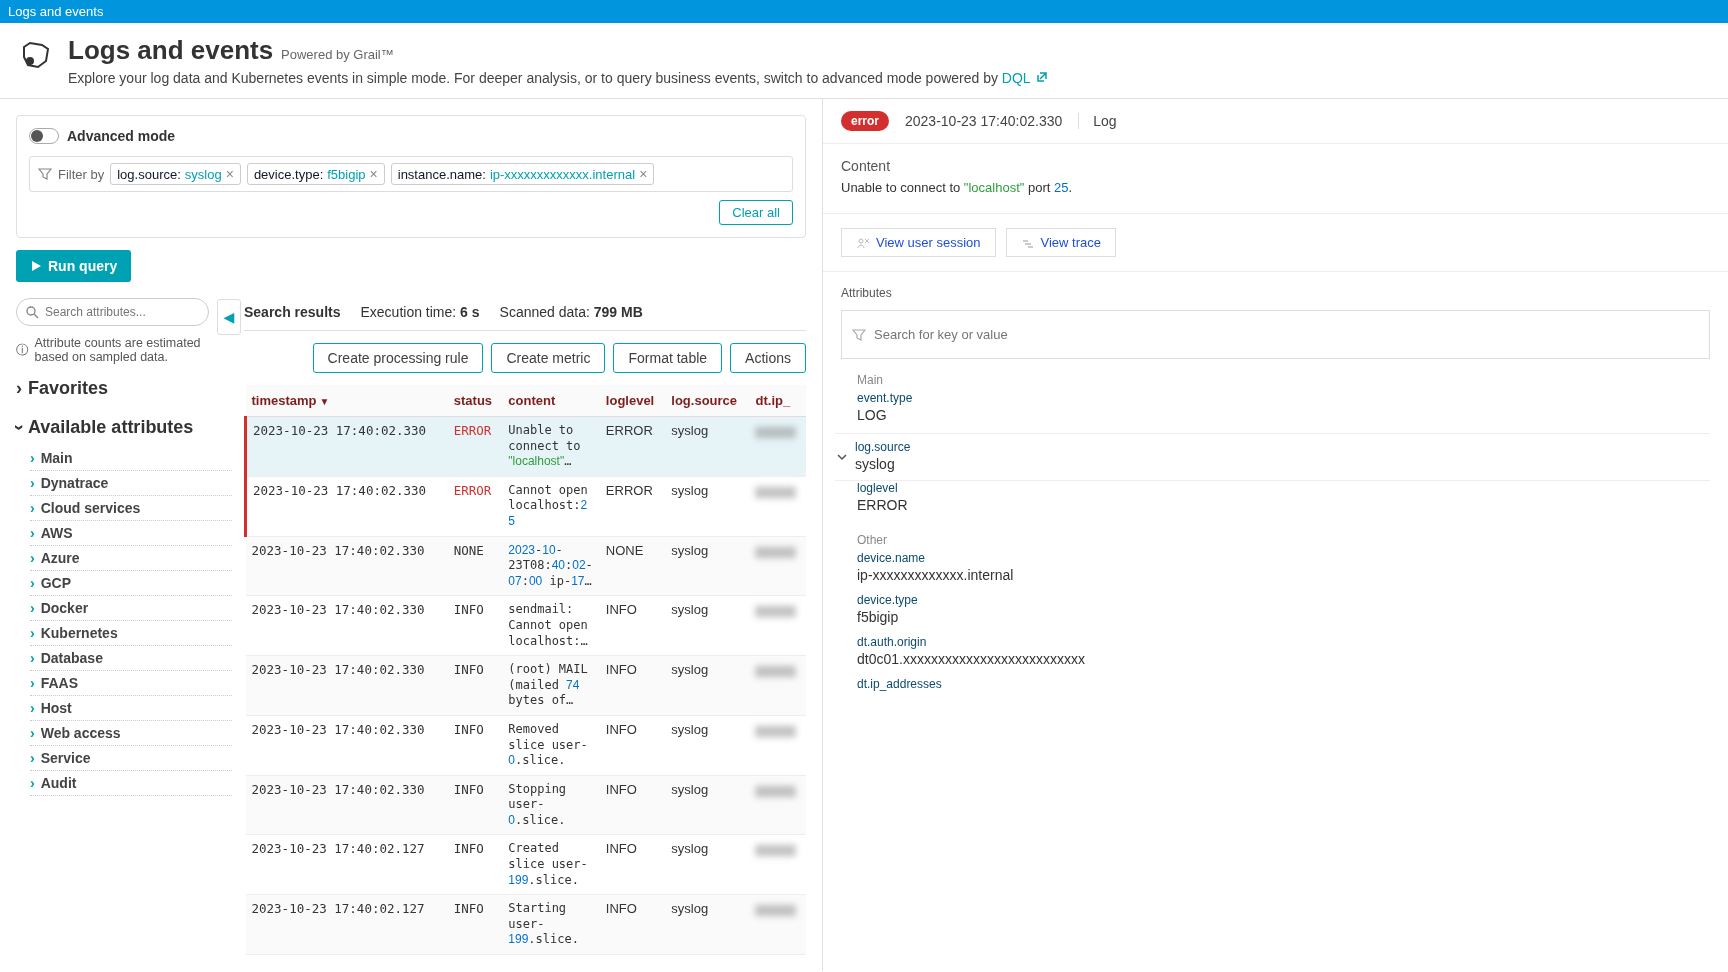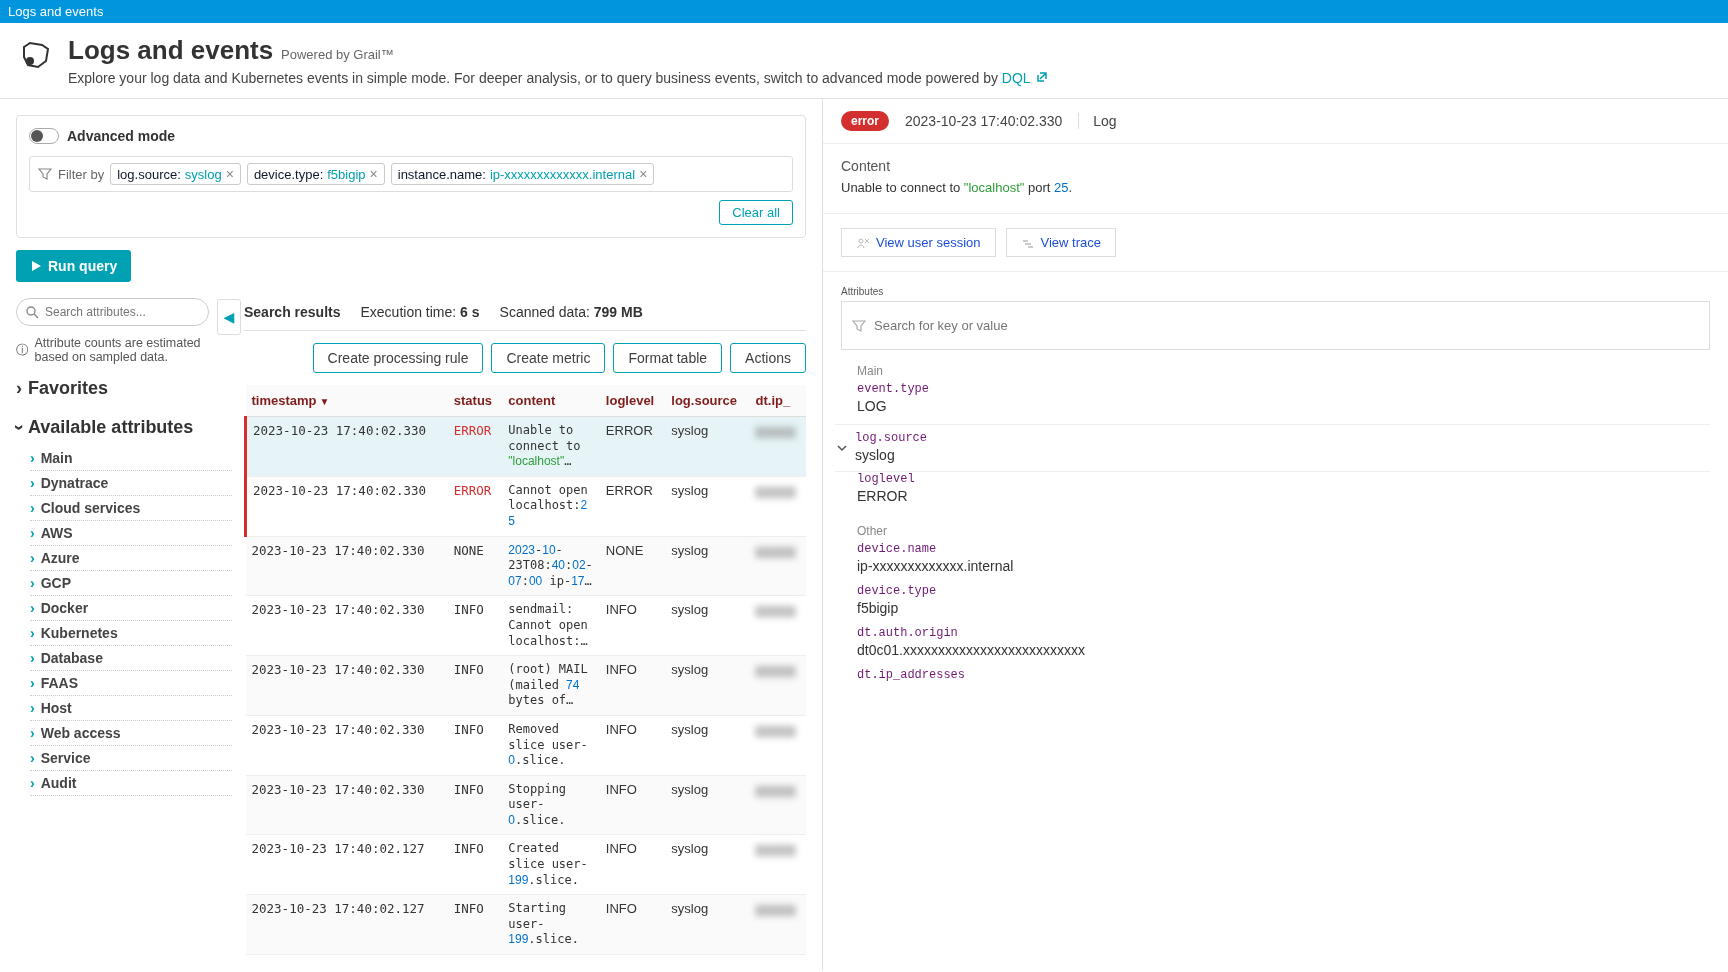--- a/index.html
+++ b/index.html
@@ -63,25 +63,25 @@
 .detail-header { display: flex; align-items: center; gap: 16px; padding: 12px 18px; border-bottom: 1px solid #eee; }
 .badge-error { background: #d32f2f; color: #fff; padding: 3px 10px; border-radius: 12px; font-size: 12px; font-weight: 600; }
 .detail-ts { font-size: 14px; color: #444; }
 .detail-type { font-size: 14px; color: #444; border-left: 1px solid #ddd; padding-left: 14px; }
 .content-block { padding: 14px 18px 18px; }
 .content-label { font-size: 14px; color: #555; margin-bottom: 6px; }
 .content-code { font-family: ui-monospace, Menlo, Consolas, monospace; font-size: 13px; }
 .detail-actions { display: flex; gap: 10px; padding: 14px 18px; border-top: 1px solid #eee; border-bottom: 1px solid #eee; }
 .btn-ghost { border: 1px solid #ddd; color: #1d4ed8; background: #fff; padding: 6px 14px; border-radius: 0; font-size: 13px; display: inline-flex; align-items: center; gap: 6px; cursor: pointer; }
 .attr-section { padding: 14px 18px; }
-.attr-title { font-size: 10px; color: #555; margin-bottom: 4px; }
+.attr-title { font-size: 12px; color: #555; margin-bottom: 10px; }
 .attr-search { border: 1px solid #ddd; padding: 16px 10px; display: flex; align-items: center; gap: 8px; margin-bottom: 14px; }
 .attr-search input { border: none; outline: none; flex: 1; font-size: 13px; color: #888; }
 .attr-group-label { font-size: 12px; color: #888; margin: 10px 0 4px; padding-left: 16px;}
-.attr-key { font-size: 12px; color: #701a75; padding-left: 16px; font-family: Liberation Mono, monospace;}
+.attr-key { font-size: 12px; color: #0c4a6e; padding-left: 16px;}
 .attr-val { font-size: 14px; color: #333; padding: 2px 0 10px 16px;}
 .attr-row-expand { display:flex; align-items:center; gap:6px; border-top:1px solid #eee; border-bottom:1px solid #eee; padding:6px 0 6px 0; margin-left:-6px;}
 .sort-ind { font-size:10px; margin-left:3px;}
 </style>
 </head>
 <body>
 
 <div class="top-bar">
   <span>Logs and events</span>
 </div>

